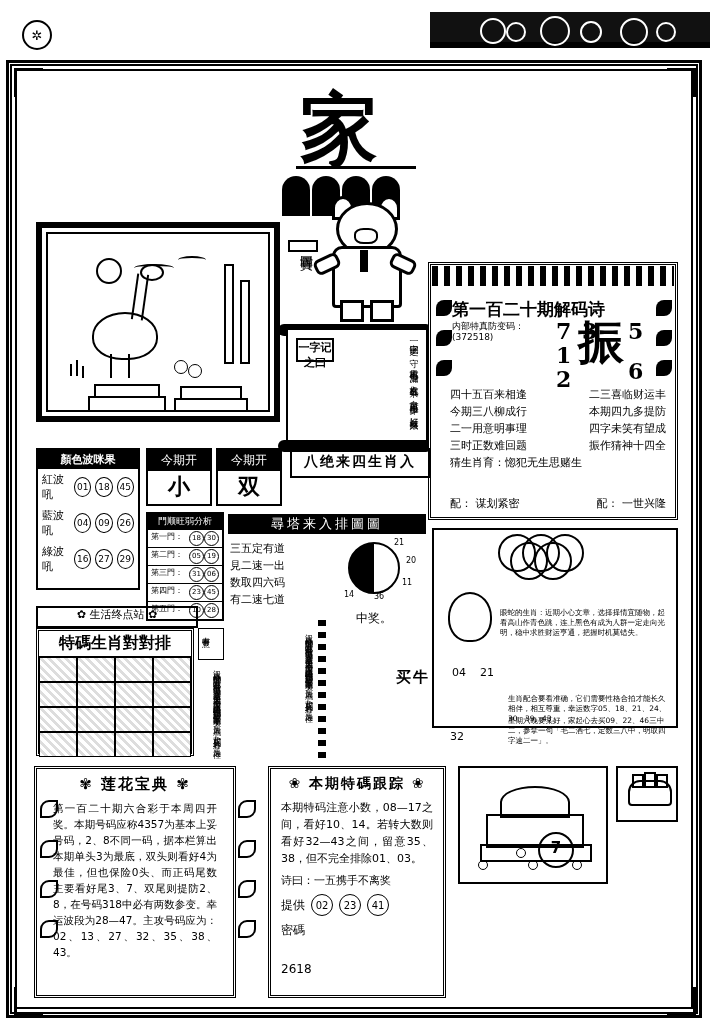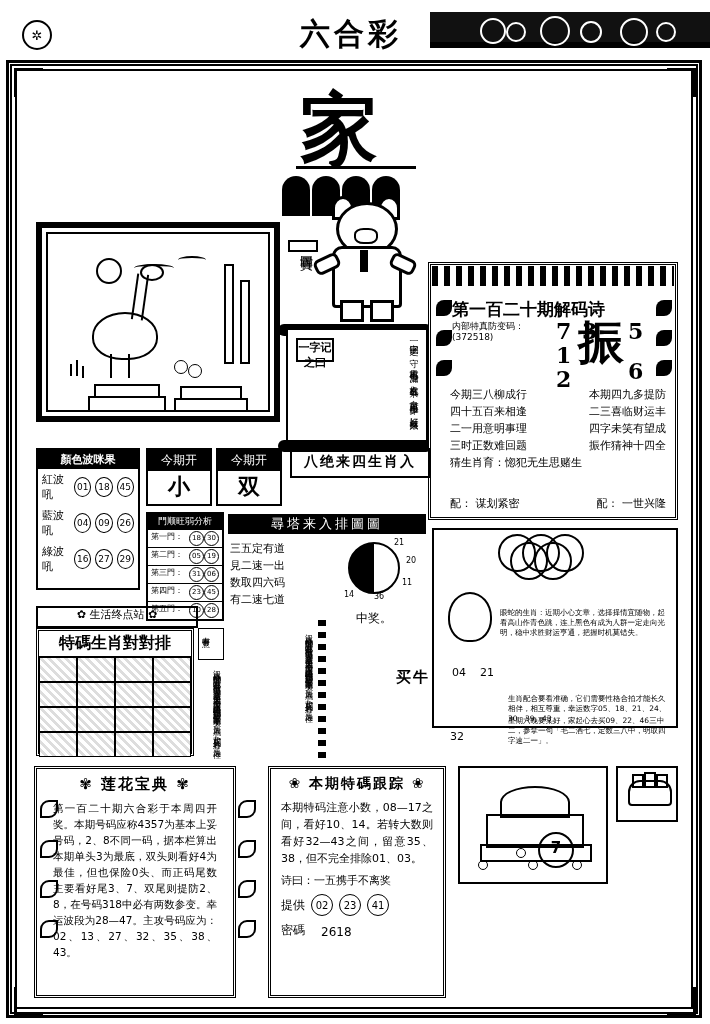--- a/index.html
+++ b/index.html
@@ -139,21 +139,21 @@
   .lotus-body{font-size:10.5px;line-height:16px;padding:6px 16px 0 16px;text-align:justify;}
   .lotus-orn{position:absolute;width:14px;height:14px;border:2px solid #000;border-radius:50% 0 50% 0;}
 
   
   .track{position:absolute;left:268px;top:766px;width:178px;height:232px;border:3px double #000;box-sizing:border-box;}
   .track-hd{text-align:center;font-size:14px;font-weight:bold;letter-spacing:2px;padding:6px 0 2px;}
   .track-body{font-size:11px;line-height:17px;padding:4px 10px;text-align:justify;}
   .track-poem{font-size:11px;padding:2px 10px;}
   .hintrow{display:flex;align-items:center;gap:6px;padding:4px 10px;font-size:12px;}
   .hintrow .ball{width:20px;height:20px;font-size:10px;}
-  .codrow{display:flex;align-items:flex-end;gap:16px;padding:2px 10px;font-size:12px;}
+  .codrow{display:flex;align-items:flex-start;gap:23px;padding:2px 10px;font-size:12px;flex-direction:column;}
 
   
   .brbox{position:absolute;left:458px;top:766px;width:150px;height:118px;border:2px solid #000;box-sizing:border-box;}
   .handbox{position:absolute;left:616px;top:766px;width:62px;height:56px;border:2px solid #000;box-sizing:border-box;}
   .sevenbox{position:absolute;left:538px;top:832px;width:32px;height:32px;border:2px solid #000;border-radius:50%;text-align:center;line-height:28px;font-size:15px;font-weight:bold;}
   .dot{position:absolute;width:8px;height:8px;border:1.5px solid #000;border-radius:50%;}
   .sideorn{position:absolute;width:8px;background:repeating-linear-gradient(180deg,#000 0 6px,#fff 6px 12px);}
 </style>
 </head>
 <body>
@@ -166,21 +166,20 @@
     <div class="mast-blackbar"></div>
     <div class="mast-swirl">
       <span style="left:10px;top:2px;width:22px;height:22px;"></span>
       <span style="left:36px;top:6px;width:16px;height:16px;"></span>
       <span style="left:70px;top:0px;width:26px;height:26px;"></span>
       <span style="left:110px;top:5px;width:18px;height:18px;"></span>
       <span style="left:150px;top:2px;width:24px;height:24px;"></span>
       <span style="left:186px;top:6px;width:16px;height:16px;"></span>
     </div>
     <div class="mast-coin">✲</div>
-    <div class="mast-title">六合彩</div>
   </div>
 
   <div class="frame"></div>
   <div class="frame2"></div>
   <div class="corn tl"></div>
   <div class="corn tr"></div>
   <div class="corn bl"></div>
   <div class="corn br"></div>
 
   <div class="bigchar">家</div>
@@ -250,26 +249,26 @@
   <div class="poem-sub2">(372518)</div>
   <div class="bignum" style="left:556px;top:318px;">7</div>
   <div class="bignum" style="left:582px;top:318px;">3</div>
   <div class="bignum" style="left:556px;top:342px;">1</div>
   <div class="bignum" style="left:628px;top:318px;">5</div>
   <div class="bignum" style="left:556px;top:366px;">2</div>
   <div class="bignum" style="left:628px;top:358px;">6</div>
   <div class="zhen" style="left:578px;top:312px;">振</div>
   <div class="poem-lines">
     <div class="row">
+        <span>四十五百来相逢</span>
+        <span>二三喜临财运丰</span>
+      </div>
+    <div class="row">
         <span>今期三八柳成行</span>
         <span>本期四九多提防</span>
-      </div>
-    <div class="row">
-        <span>四十五百来相逢</span>
-        <span>二三喜临财运丰</span>
       </div>
     <div class="row">
         <span>二一用意明事理</span>
         <span>四字未笑有望成</span>
       </div>
     <div class="row">
         <span>三时正数难回题</span>
         <span>振作猜神十四全</span>
       </div>
     <div class="row">

